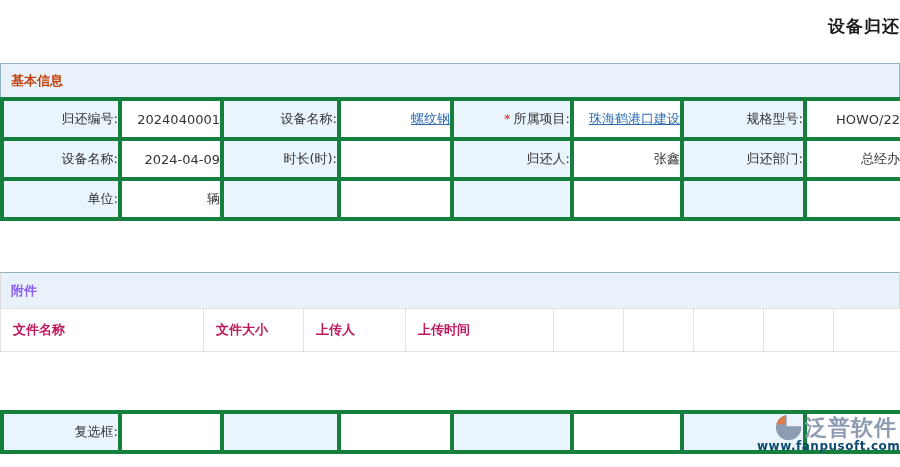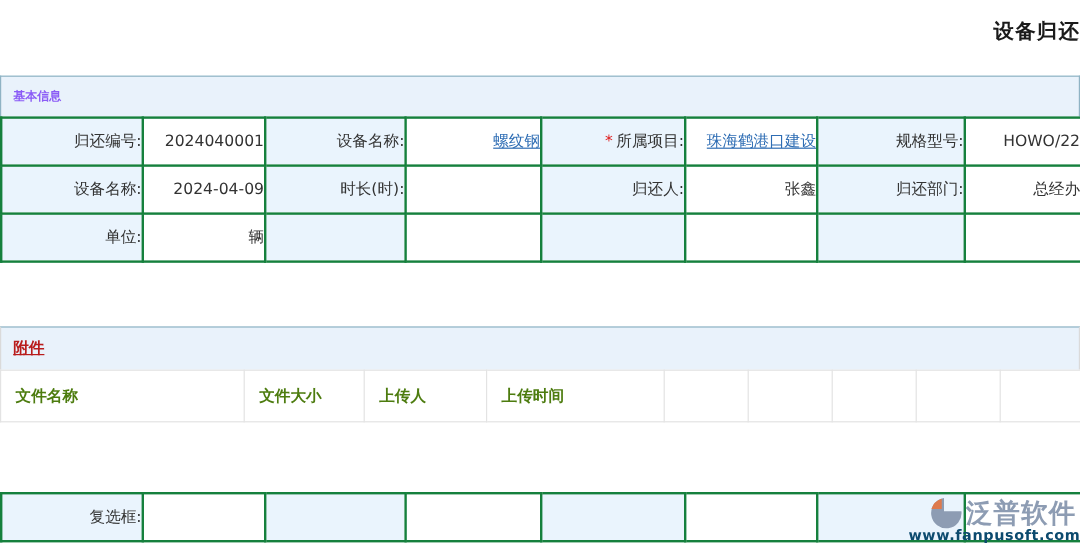--- a/index.html
+++ b/index.html
@@ -11,46 +11,46 @@
     position:absolute; top:15px; left:0; width:100%;
     text-align:right; font-size:17px; font-weight:bold; color:#1b1b1b;
     letter-spacing:1px;
   }
 
   
   .section-basic { position:absolute; top:63px; left:0; right:0; }
   .sec-head {
     height:34px; line-height:34px; padding-left:10px;
     background:#e9f2fb; border:1px solid #8fb3c4; border-bottom:none;
-    font-size:10px; font-weight:600; color:#8b5cf6;
+    font-size:13px; font-weight:600; color:#c2410c;
   }
   table.grid { width:100%; border-collapse:collapse; table-layout:fixed; }
   table.grid td {
-    border:2px solid #15803d; height:40px; padding:0 0;
+    border:4px solid #15803d; height:40px; padding:0 0;
     font-size:13px; color:#333; overflow:hidden; white-space:nowrap;
     vertical-align:middle;
   }
   td.lbl { background:#eaf4fd; text-align:right; }
   td.val { background:#ffffff; text-align:right; }
   .grid a { color:#2e6db4; text-decoration:underline; }
   .req { color:#e02020; margin-right:3px; font-size:13px; }
   tr.note-row td { height:42px; }
 
   
   .section-attach { position:absolute; top:272px; left:0; right:0; }
   .attach-head {
     height:36px; line-height:36px; padding-left:10px;
     background:#e9f2fb;
     border-top:1px solid #8fb3c4; border-left:1px solid #dadada; border-right:1px solid #dadada;
-    font-size:13px; font-weight:600; color:#b91c1c;text-decoration:underline;
+    font-size:13px; font-weight:600; color:#8b5cf6;
   }
   table.attach { width:100%; border-collapse:collapse; table-layout:fixed; }
   table.attach td {
     border:1px solid #e3e3e3; height:43px; padding:0 12px;
-    background:#fff; font-size:13px; font-weight:bold; color:#4d7c0f;
+    background:#fff; font-size:13px; font-weight:bold; color:#be185d;
     text-align:left; white-space:nowrap; overflow:hidden; vertical-align:middle;
   }
 
   
   .section-check { position:absolute; top:410px; left:0; right:0;border-radius:12px; }
 
   
   .logo {
     position:absolute; top:413px; right:3px; z-index:5; width:140px;
   }

